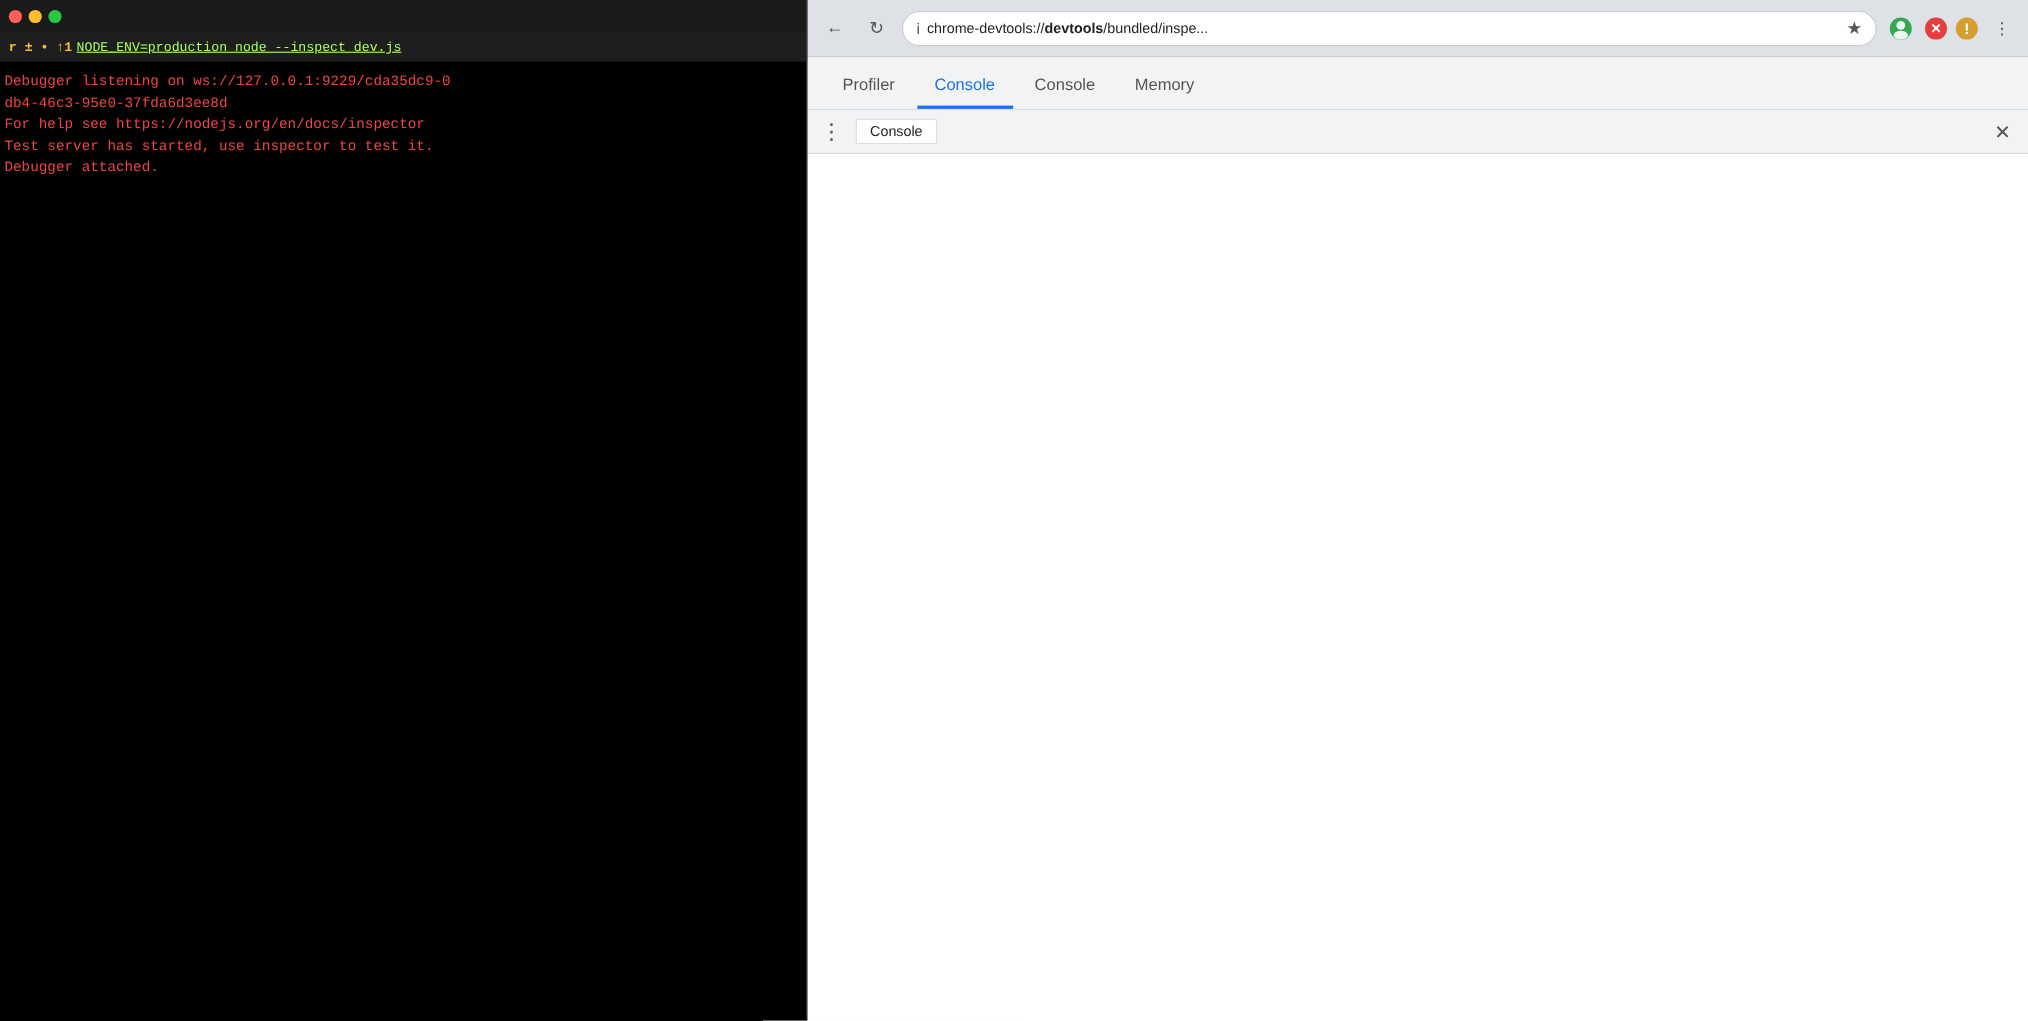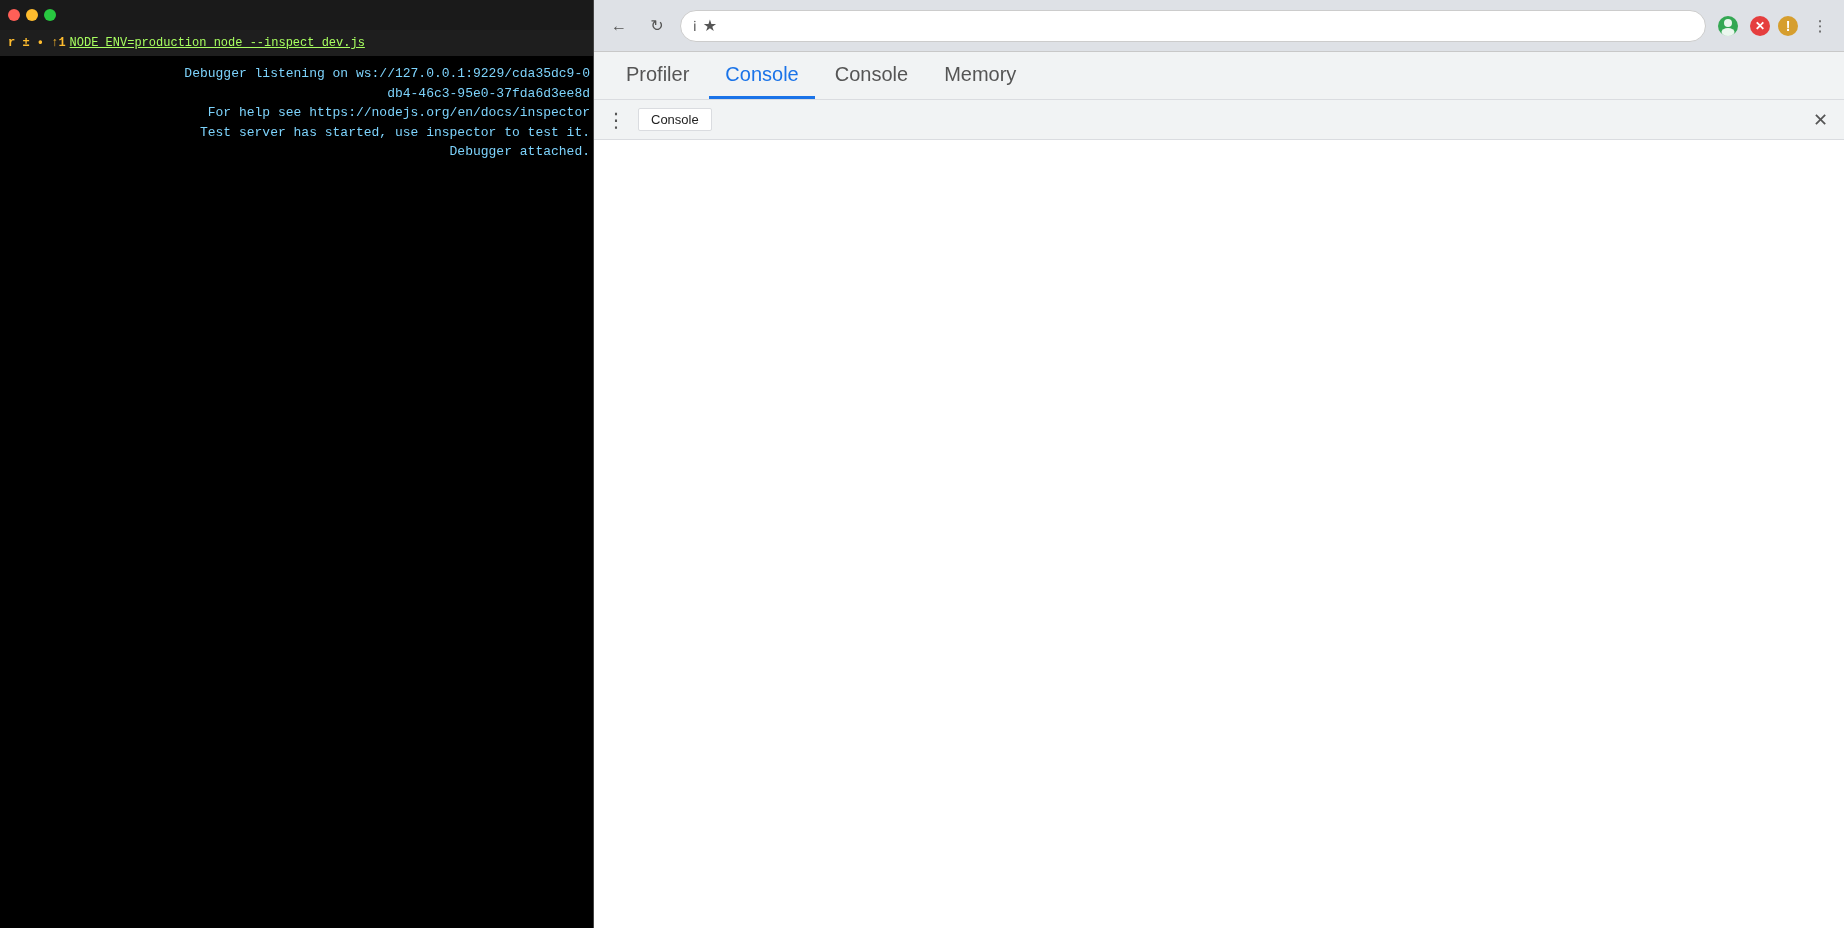--- a/index.html
+++ b/index.html
@@ -1,20 +1,20 @@
 <!DOCTYPE html>
 <html><head>
   <meta charset="utf-8">
   <style>
     * { margin: 0; padding: 0; box-sizing: border-box; }
     body { width: 1844px; height: 928px; display: flex; flex-direction: row; font-family: 'Segoe UI', Arial, sans-serif; overflow: hidden; }
 
     
     #terminal-panel {
-      width: 594px;
+      width: 734px;
       height: 928px;
       background: #000;
       color: #fff;
       font-family: 'Courier New', monospace;
       font-size: 13px;
       overflow: hidden;
       display: flex;
       flex-direction: column;
       position: relative;
     }
@@ -49,25 +49,24 @@
       font-weight: bold;
     }
     .term-command {
       color: #a8ff60;
       font-size: 12px;
       text-decoration: underline;
     }
     #terminal-output {
       flex: 1;
       padding: 8px 4px;
-      color: #7dd3fc;
+      color: #ef4444;
       font-size: 13px;
       line-height: 1.5;
       white-space: pre;
-      text-align: right;
     }
     #terminal-divider {
       position: absolute;
       right: 0;
       top: 0;
       width: 1px;
       height: 100%;
       background: #444;
     }
 
@@ -161,21 +160,21 @@
     #devtools-tabs {
       background: #f1f3f4;
       height: 48px;
       display: flex;
       align-items: flex-end;
       padding: 0 16px;
       border-bottom: 1px solid #dadce0;
     }
     .dt-tab {
       padding: 8px 16px 10px 16px;
-      font-size: 20px;
+      font-size: 15px;
       color: #555;
       cursor: pointer;
       border-bottom: 3px solid transparent;
       margin-right: 4px;
     }
     .dt-tab.active {
       color: #1a73e8;
       border-bottom: 3px solid #1a73e8;
       font-weight: 500;
     }
@@ -252,20 +251,23 @@
   <div id="terminal-divider"></div>
 </div>
 
 <div id="browser-panel">
 
   <div id="browser-chrome">
     <button class="nav-btn">←</button>
     <button class="nav-btn">↻</button>
     <div id="address-bar">
       <span class="info-icon">ℹ</span>
+      <span id="address-text">
+        chrome-devtools://<span class="bold">devtools</span>/bundled/inspe...
+      </span>
       <span id="bookmark-btn">★</span>
     </div>
     <button class="browser-action-btn">
       <svg width="22" height="22" viewBox="0 0 22 22">
         <circle cx="11" cy="11" r="10" fill="#34a853" stroke="none"></circle>
         <circle cx="11" cy="8" r="4" fill="white" opacity="0.9"></circle>
         <ellipse cx="11" cy="17" rx="6.5" ry="4" fill="white" opacity="0.9"></ellipse>
       </svg>
     </button>
     <div class="status-error">✕</div>

